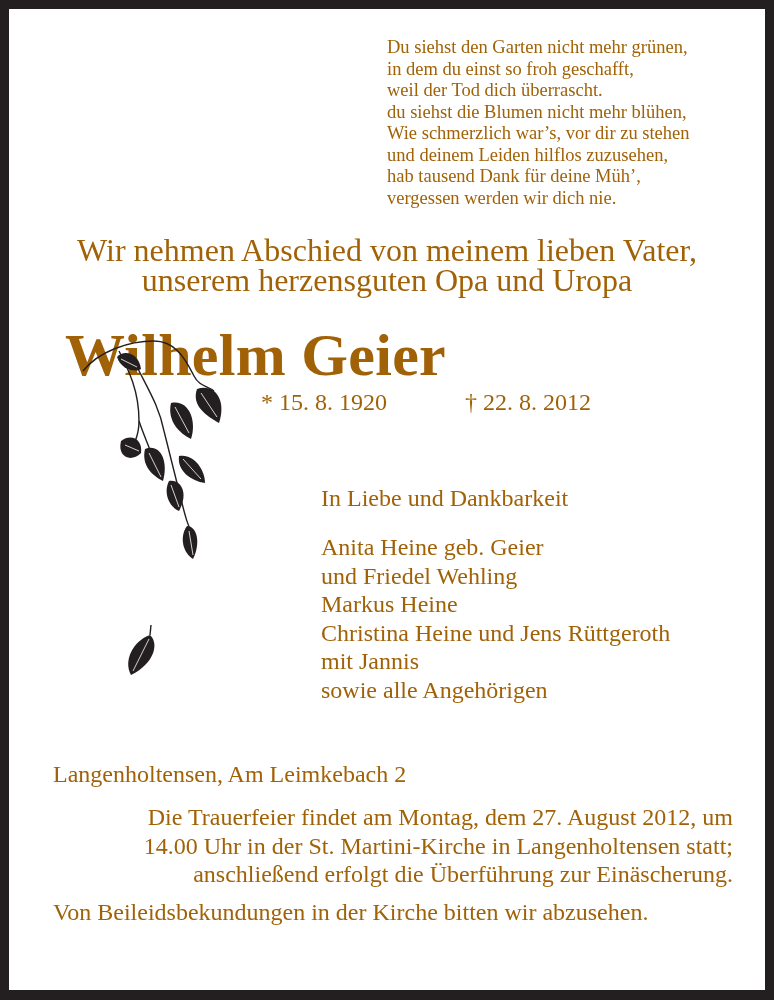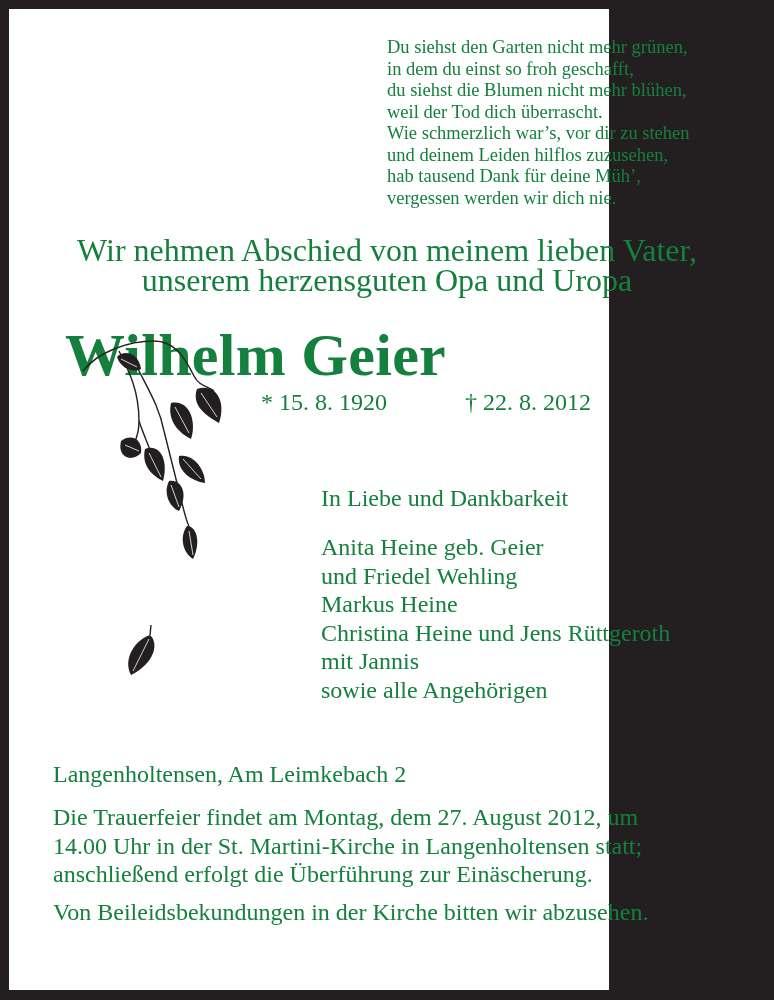--- a/index.html
+++ b/index.html
@@ -1,51 +1,51 @@
 <!DOCTYPE html>
 <html><head>
 <meta charset="utf-8">
 <style>
   html, body { margin: 0; padding: 0; }
   body { width: 774px; height: 1000px; background: #231f20; position: relative; overflow: hidden; }
   .page {
-    position: absolute; left: 9px; top: 9px; width: 600px; height: 981px;
-    background: #ffffff; color: #15803d;
+    position: absolute; left: 9px; top: 9px; width: 756px; height: 981px;
+    background: #ffffff; color: #a16207;
     font-family: "Liberation Serif", "DejaVu Serif", serif;
     text-decoration: underline;
   }
   .abs { position: absolute; white-space: nowrap; }
   .poem { left: 378px; top: 28px; font-size: 18.5px; line-height: 21.5px; }
   .poem div { white-space: nowrap; }
   .intro { left: 0; width: 756px; top: 226px; text-align: center; font-size: 32px; line-height: 30px; }
   .name { left: 8px; width: 756px; top: 316px; text-align: left; font-size: 60px; font-weight: bold; line-height: 60px; letter-spacing: 0.3px; }
   .name span { position: relative; left: 48px; }
   .born { left: 252px; top: 380px; font-size: 24px; }
   .died { left: 456px; top: 380px; font-size: 24px; }
   .thanks { left: 312px; top: 476px; font-size: 24px; }
   .family { left: 312px; top: 524px; font-size: 24px; line-height: 28.5px; }
   .family div { white-space: nowrap; }
   .address { left: 44px; top: 752px; font-size: 24px; }
-  .ceremony { left: 44px; top: 794px; width: 680px; font-size: 24px; line-height: 28.5px; }
+  .ceremony { left: 44px; top: 794px; width: 680px; font-size: 24px; line-height: 28.5px; text-align: right; }
   .ceremony div { white-space: nowrap; }
   .condolence { left: 44px; top: 890px; font-size: 24px; }
   .undertaker { right: 34px; top: 932px; font-size: 16px; }
   .branch { left: 70px; top: 322px; width: 150px; height: 235px; }
   .leaf-single { left: 114px; top: 612px; width: 40px; height: 60px; }
 </style>
 </head>
 <body>
 
 <div class="page">
 
   <div class="abs poem">
     <div>Du siehst den Garten nicht mehr grünen,</div>
     <div>in dem du einst so froh geschafft,</div>
+    <div>weil der Tod dich überrascht.</div>
     <div>du siehst die Blumen nicht mehr blühen,</div>
-    <div>weil der Tod dich überrascht.</div>
     <div>Wie schmerzlich war’s, vor dir zu stehen</div>
     <div>und deinem Leiden hilflos zuzusehen,</div>
     <div>hab tausend Dank für deine Müh’,</div>
     <div>vergessen werden wir dich nie.</div>
   </div>
 
   <div class="abs intro">
     <div>Wir nehmen Abschied von meinem lieben Vater,</div>
     <div>unserem herzensguten Opa und Uropa</div>
   </div>

